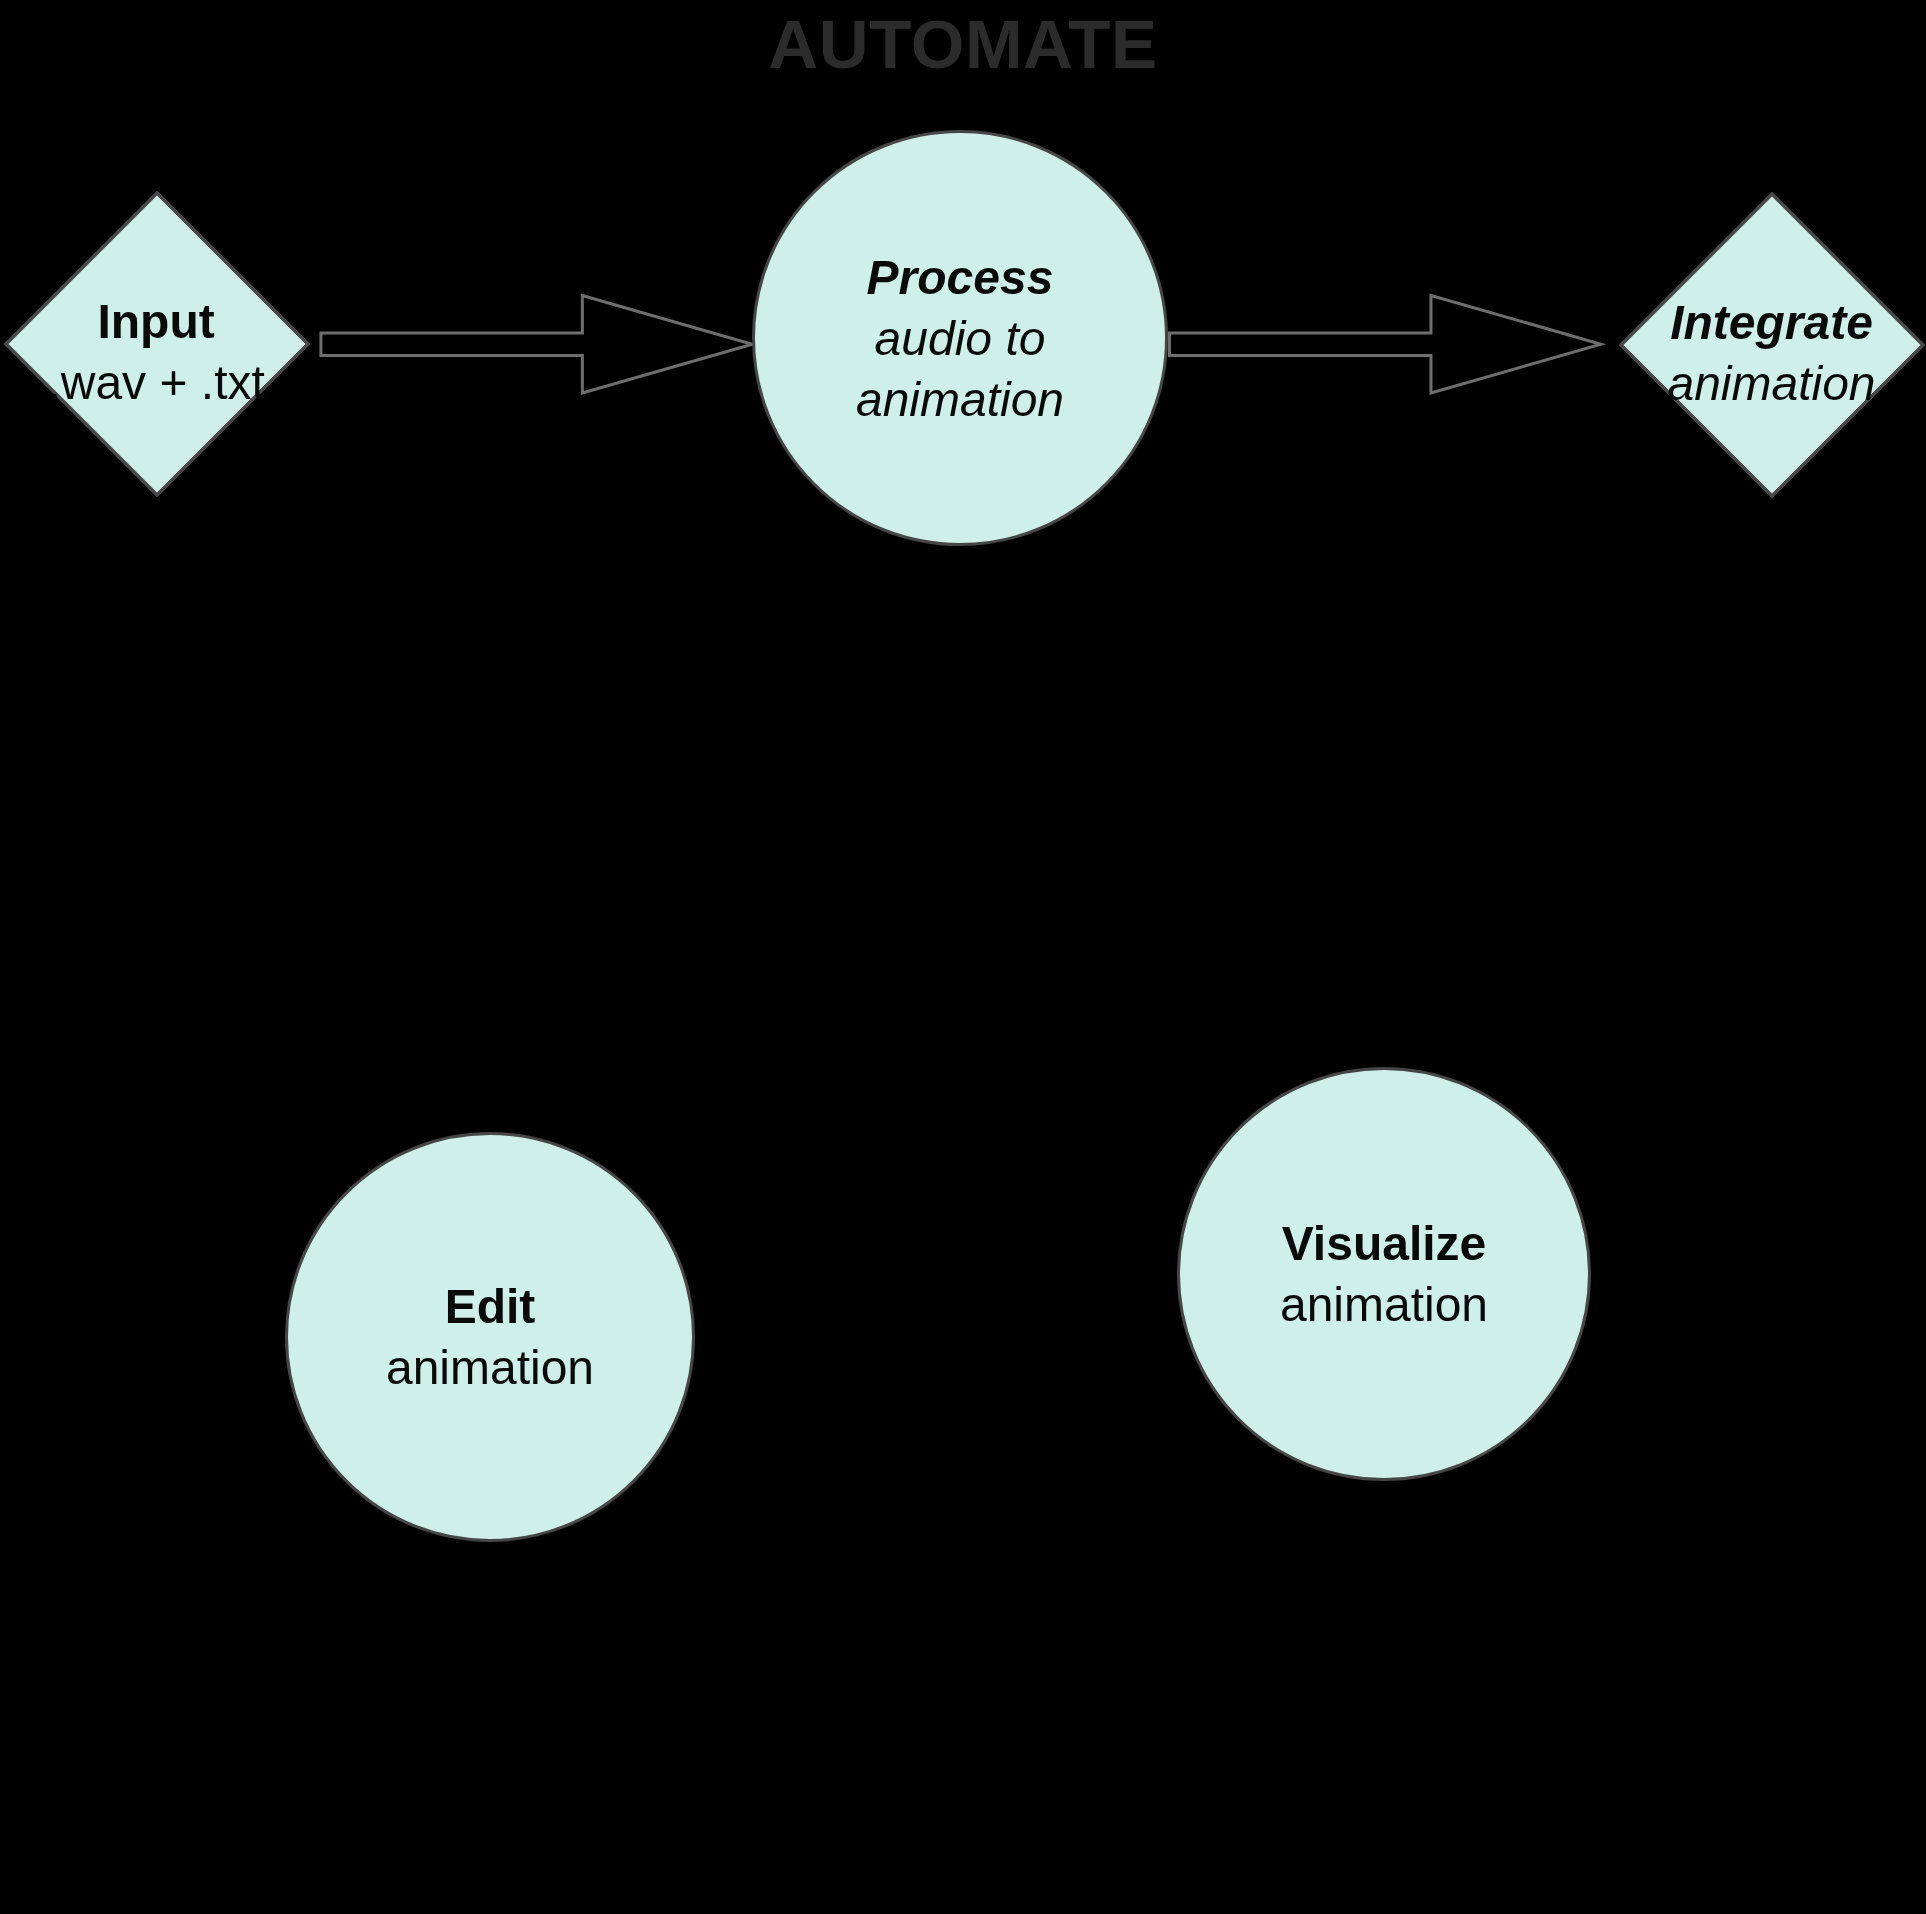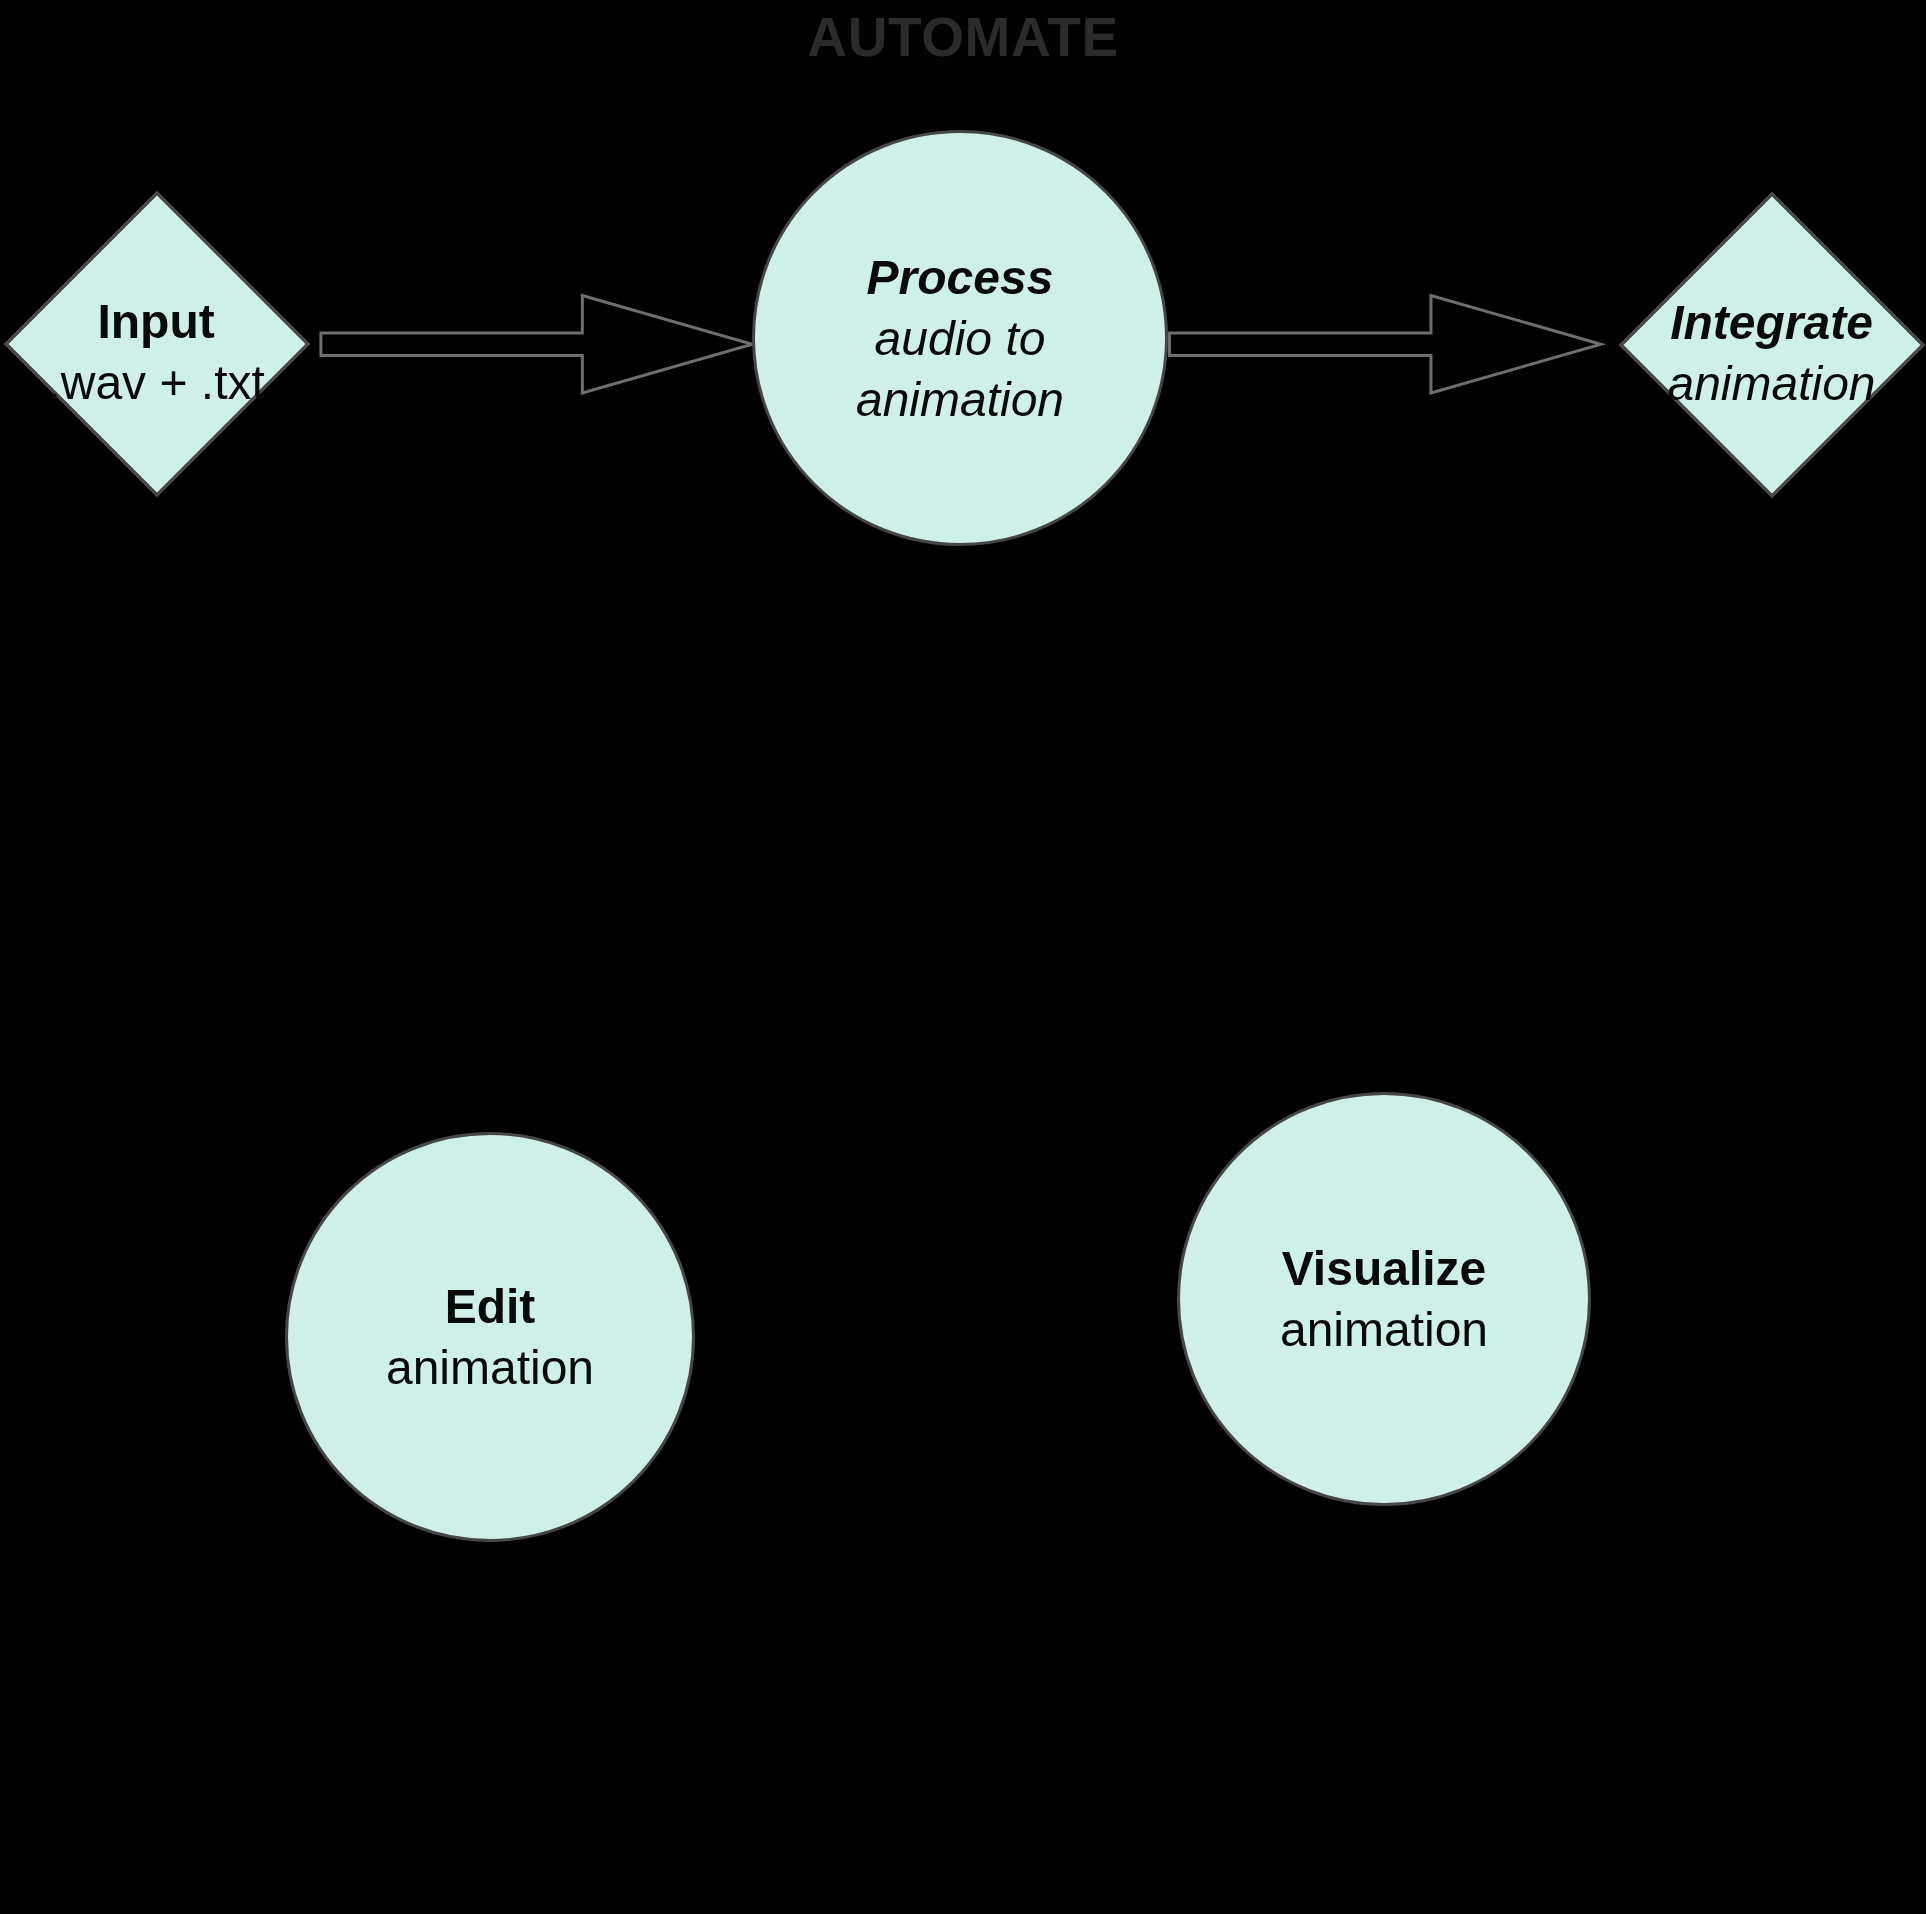--- a/index.html
+++ b/index.html
@@ -19,21 +19,21 @@
     overflow: hidden;
   }
   .canvas { position: relative; width: 1926px; height: 1915px; background: var(--background); }
 
   .arrows { position: absolute; left: 0; top: 0; width: 1926px; height: 1915px; }
   .arrow-poly { fill: var(--arrow-fill); stroke: var(--arrow-outline); stroke-width: 5; stroke-linejoin: miter; }
 
   .section-title {
     position: absolute; left: 0; width: 100%;
     text-align: center;
-    font-size: 55px; font-weight: bold; letter-spacing: 0.6px;
+    font-size: 69px; font-weight: bold; letter-spacing: 0.6px;
     color: var(--section-title);
     line-height: 1.2;
   }
   .title-automate { top: 3.6px; }
   .title-interact { top: 958px; }
 
   .node { position: absolute; }
 
   .diamond-shape {
     position: absolute; left: 45px; top: 45px;
@@ -57,21 +57,21 @@
     font-size: 48px; line-height: 61px;
     white-space: nowrap;
   }
   .diamond .node-label { transform: translateY(8.3px); text-align: right; }
   .node-line-bold { font-weight: bold; }
 
   .node-input     { left: 3.6px;    top: 191px;  width: 305px; height: 305px; }
   .node-process   { left: 752px; top: 130px;  width: 416px; height: 416px; font-style: italic; }
   .node-integrate { left: 1619px; top: 192px;  width: 305px; height: 305px; font-style: italic; }
   .node-edit      { left: 285px;  top: 1132px; width: 410px; height: 410px; text-decoration: underline; }
-  .node-visualize { left: 1177px; top: 1092px; width: 414px; height: 414px; }
+  .node-visualize { left: 1177px; top: 1067px; width: 414px; height: 414px; }
 </style>
 </head>
 <body>
 
 <div class="canvas">
 
   <svg class="arrows" viewBox="0 0 3241 3222" xmlns="http://www.w3.org/2000/svg">
     <polygon class="arrow-poly" points="540,560 980,560 980,497 1266,579 980,661 980,598 540,598"></polygon>
     <polygon class="arrow-poly" points="1968,560 2408,560 2408,497 2694,579 2408,661 2408,598 1968,598"></polygon>
   </svg>

